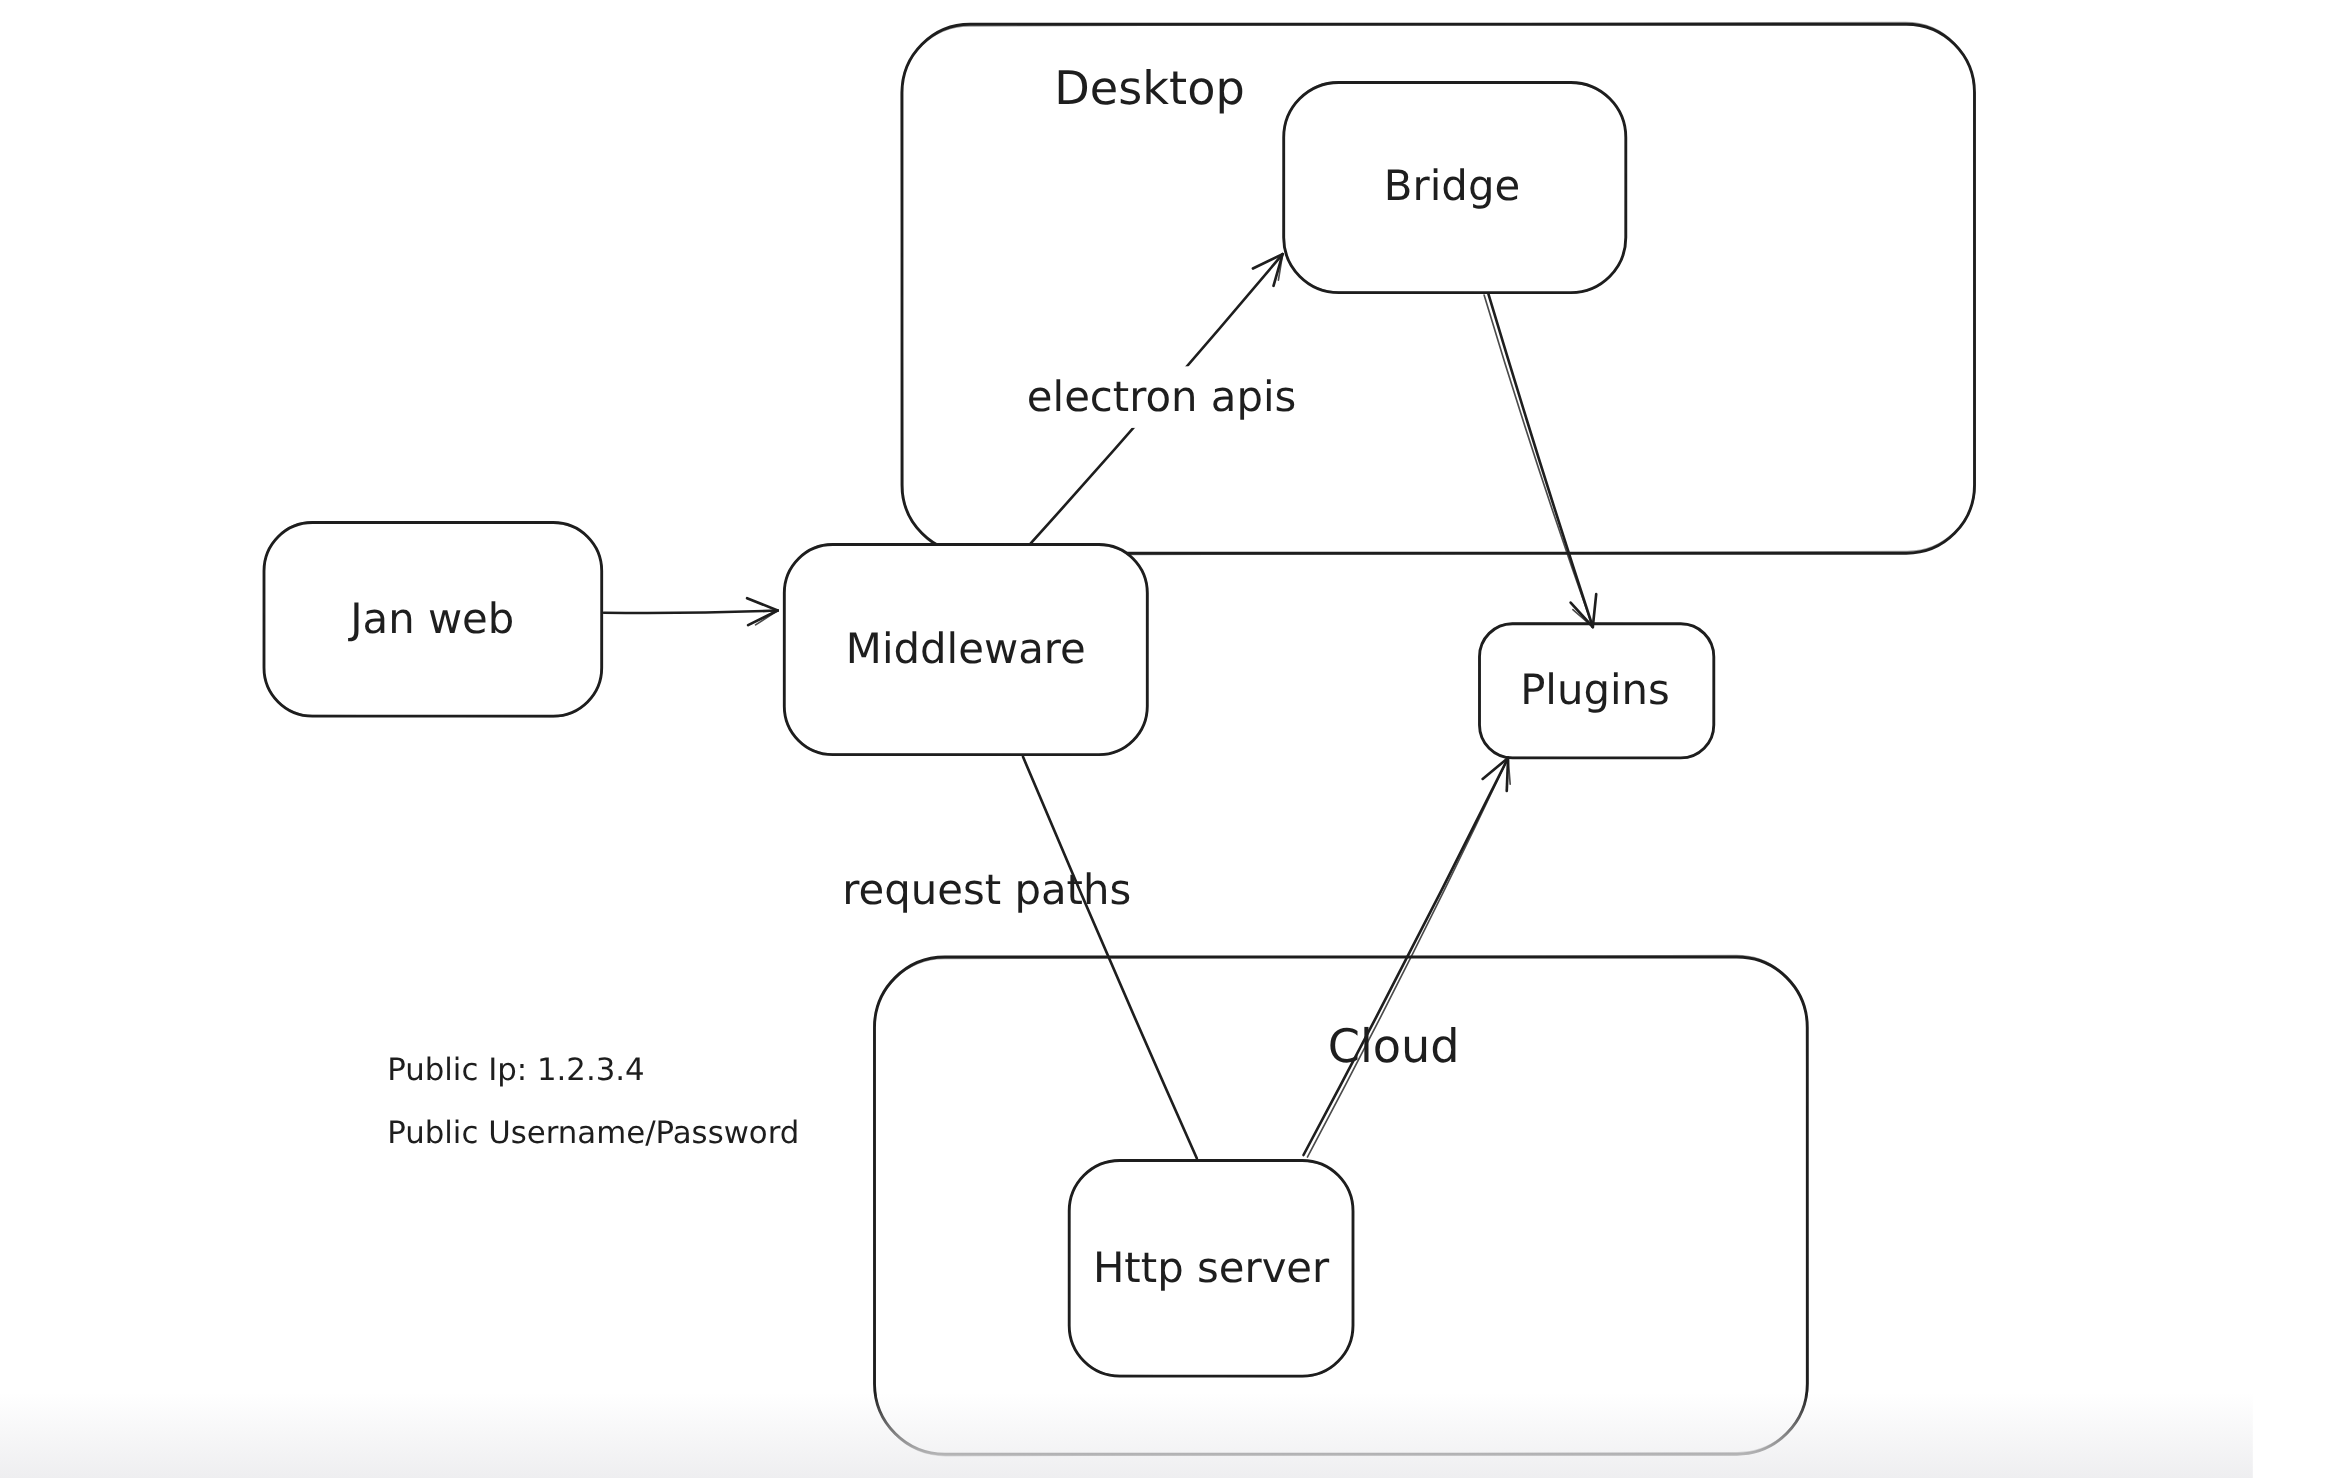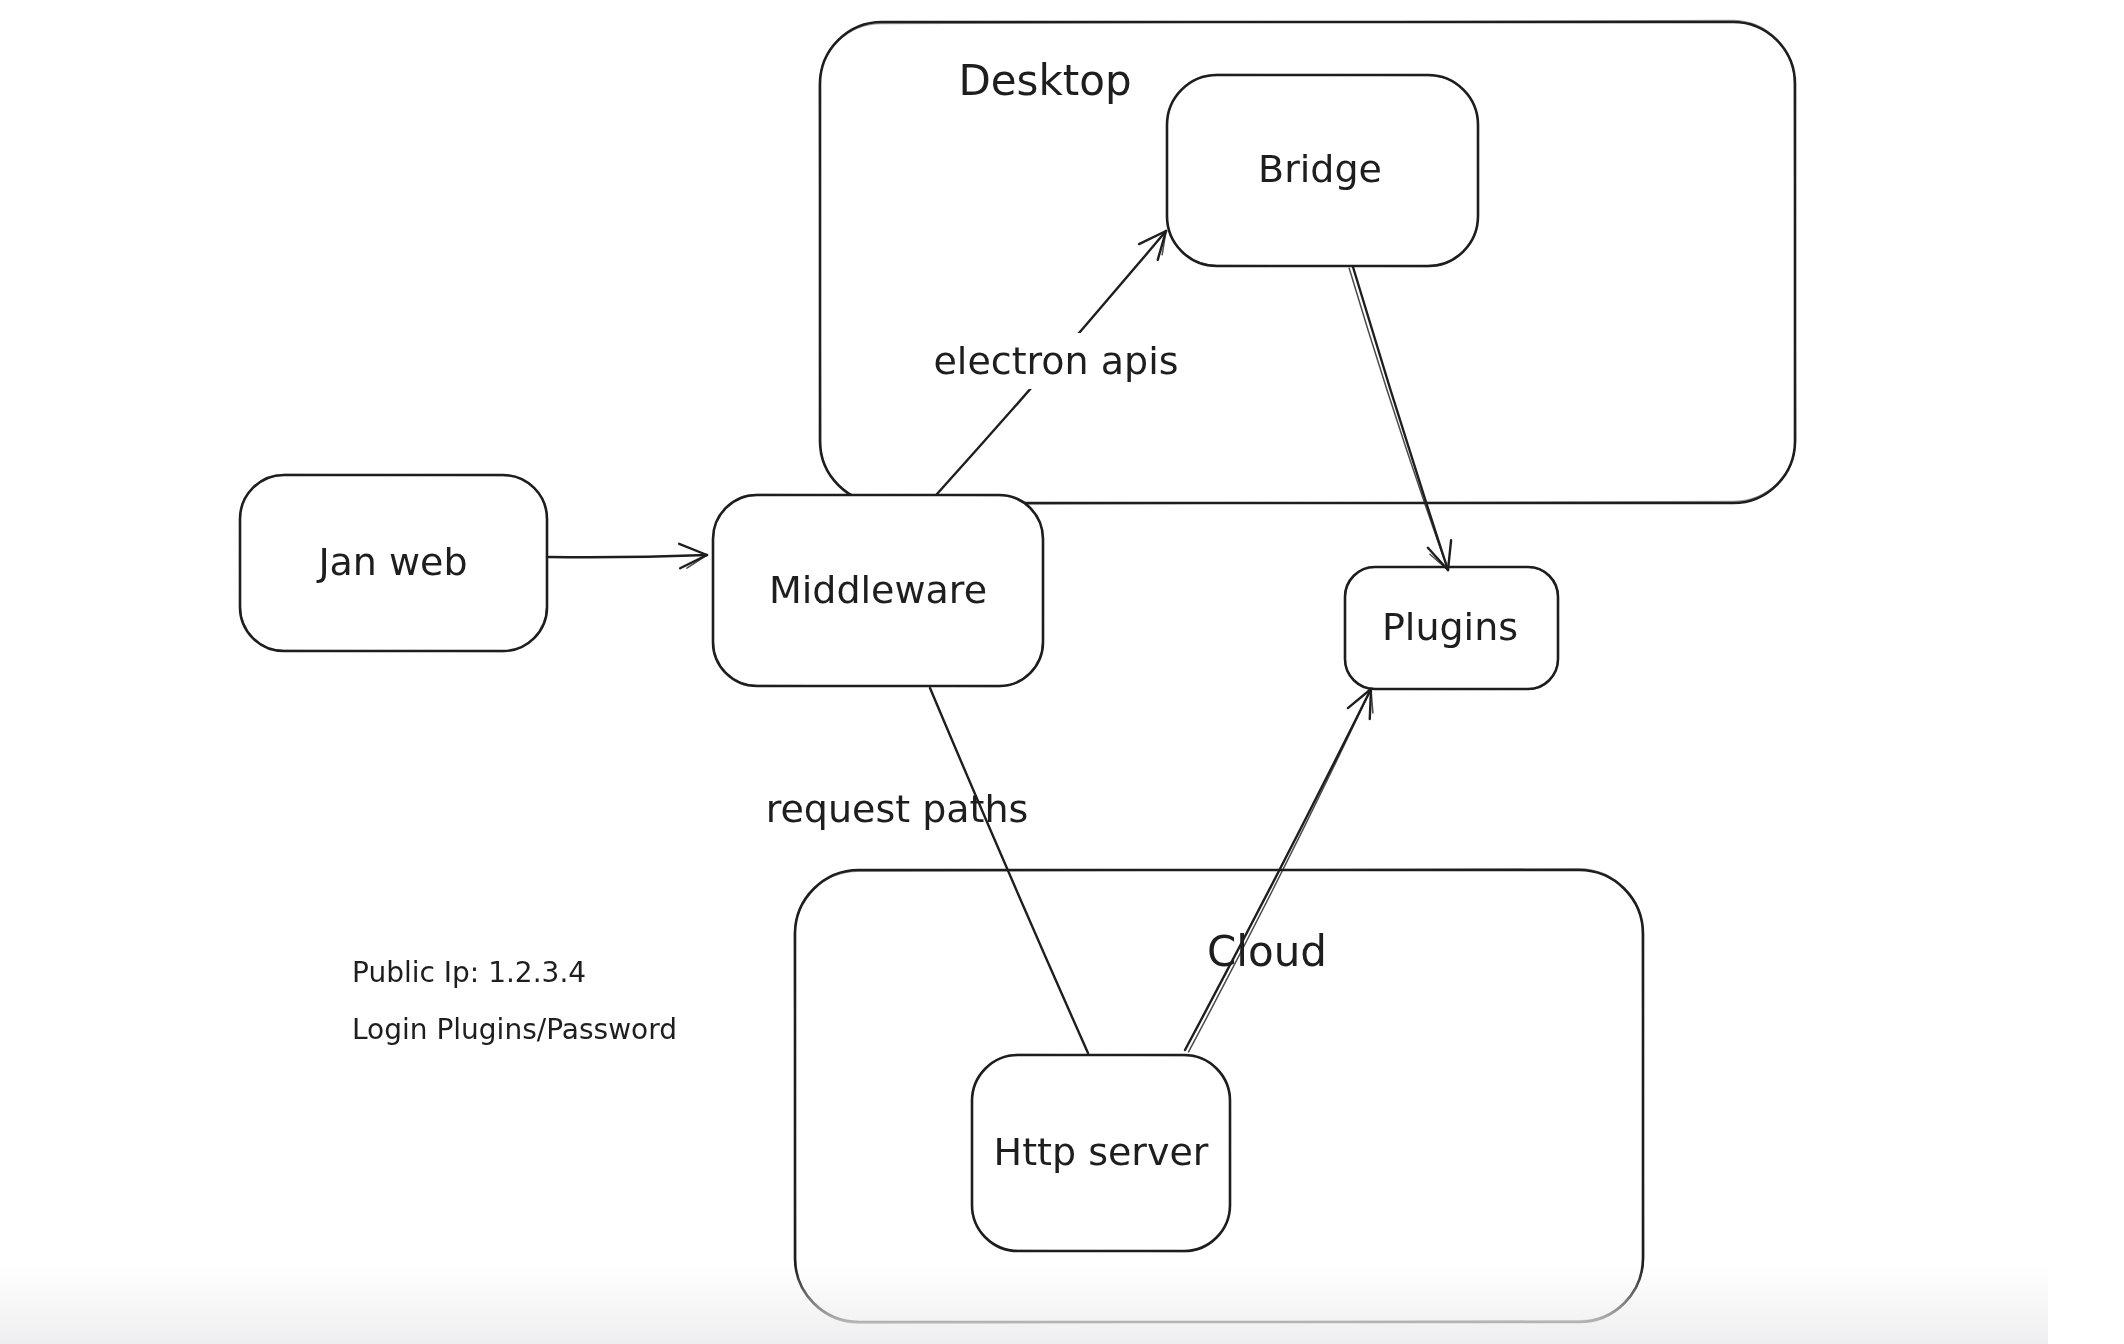--- a/index.html
+++ b/index.html
@@ -106,17 +106,17 @@
         <path d="M 1185 1050 Q 1280.6668325277726 870.8740466763593 1371 689" class="edge"></path>
         <path d="M 1188.555776703697 1051.8320622351457 Q 1284.2226092314695 872.706108911505 1371 689" class="edge-ghost"></path>
         <path d="M 1371 689 L 1369.7707062721524 718.9748033676732" class="edge"></path>
         <path d="M 1371 689 L 1347.8589610344045 708.0916818429597" class="edge"></path>
         <path d="M 1371 689 L 1372.8943171561498 712.9251240856117" class="edge-ghost"></path>
       </g>
     </svg>
 
   <div class="annotations">
     <div>Public Ip: 1.2.3.4</div>
-    <div>Login Plugins/Password</div>
+    <div>Public Username/Password</div>
   </div>
 
   <div class="bottom-fade"></div>
 </div>
 
 </body></html>

